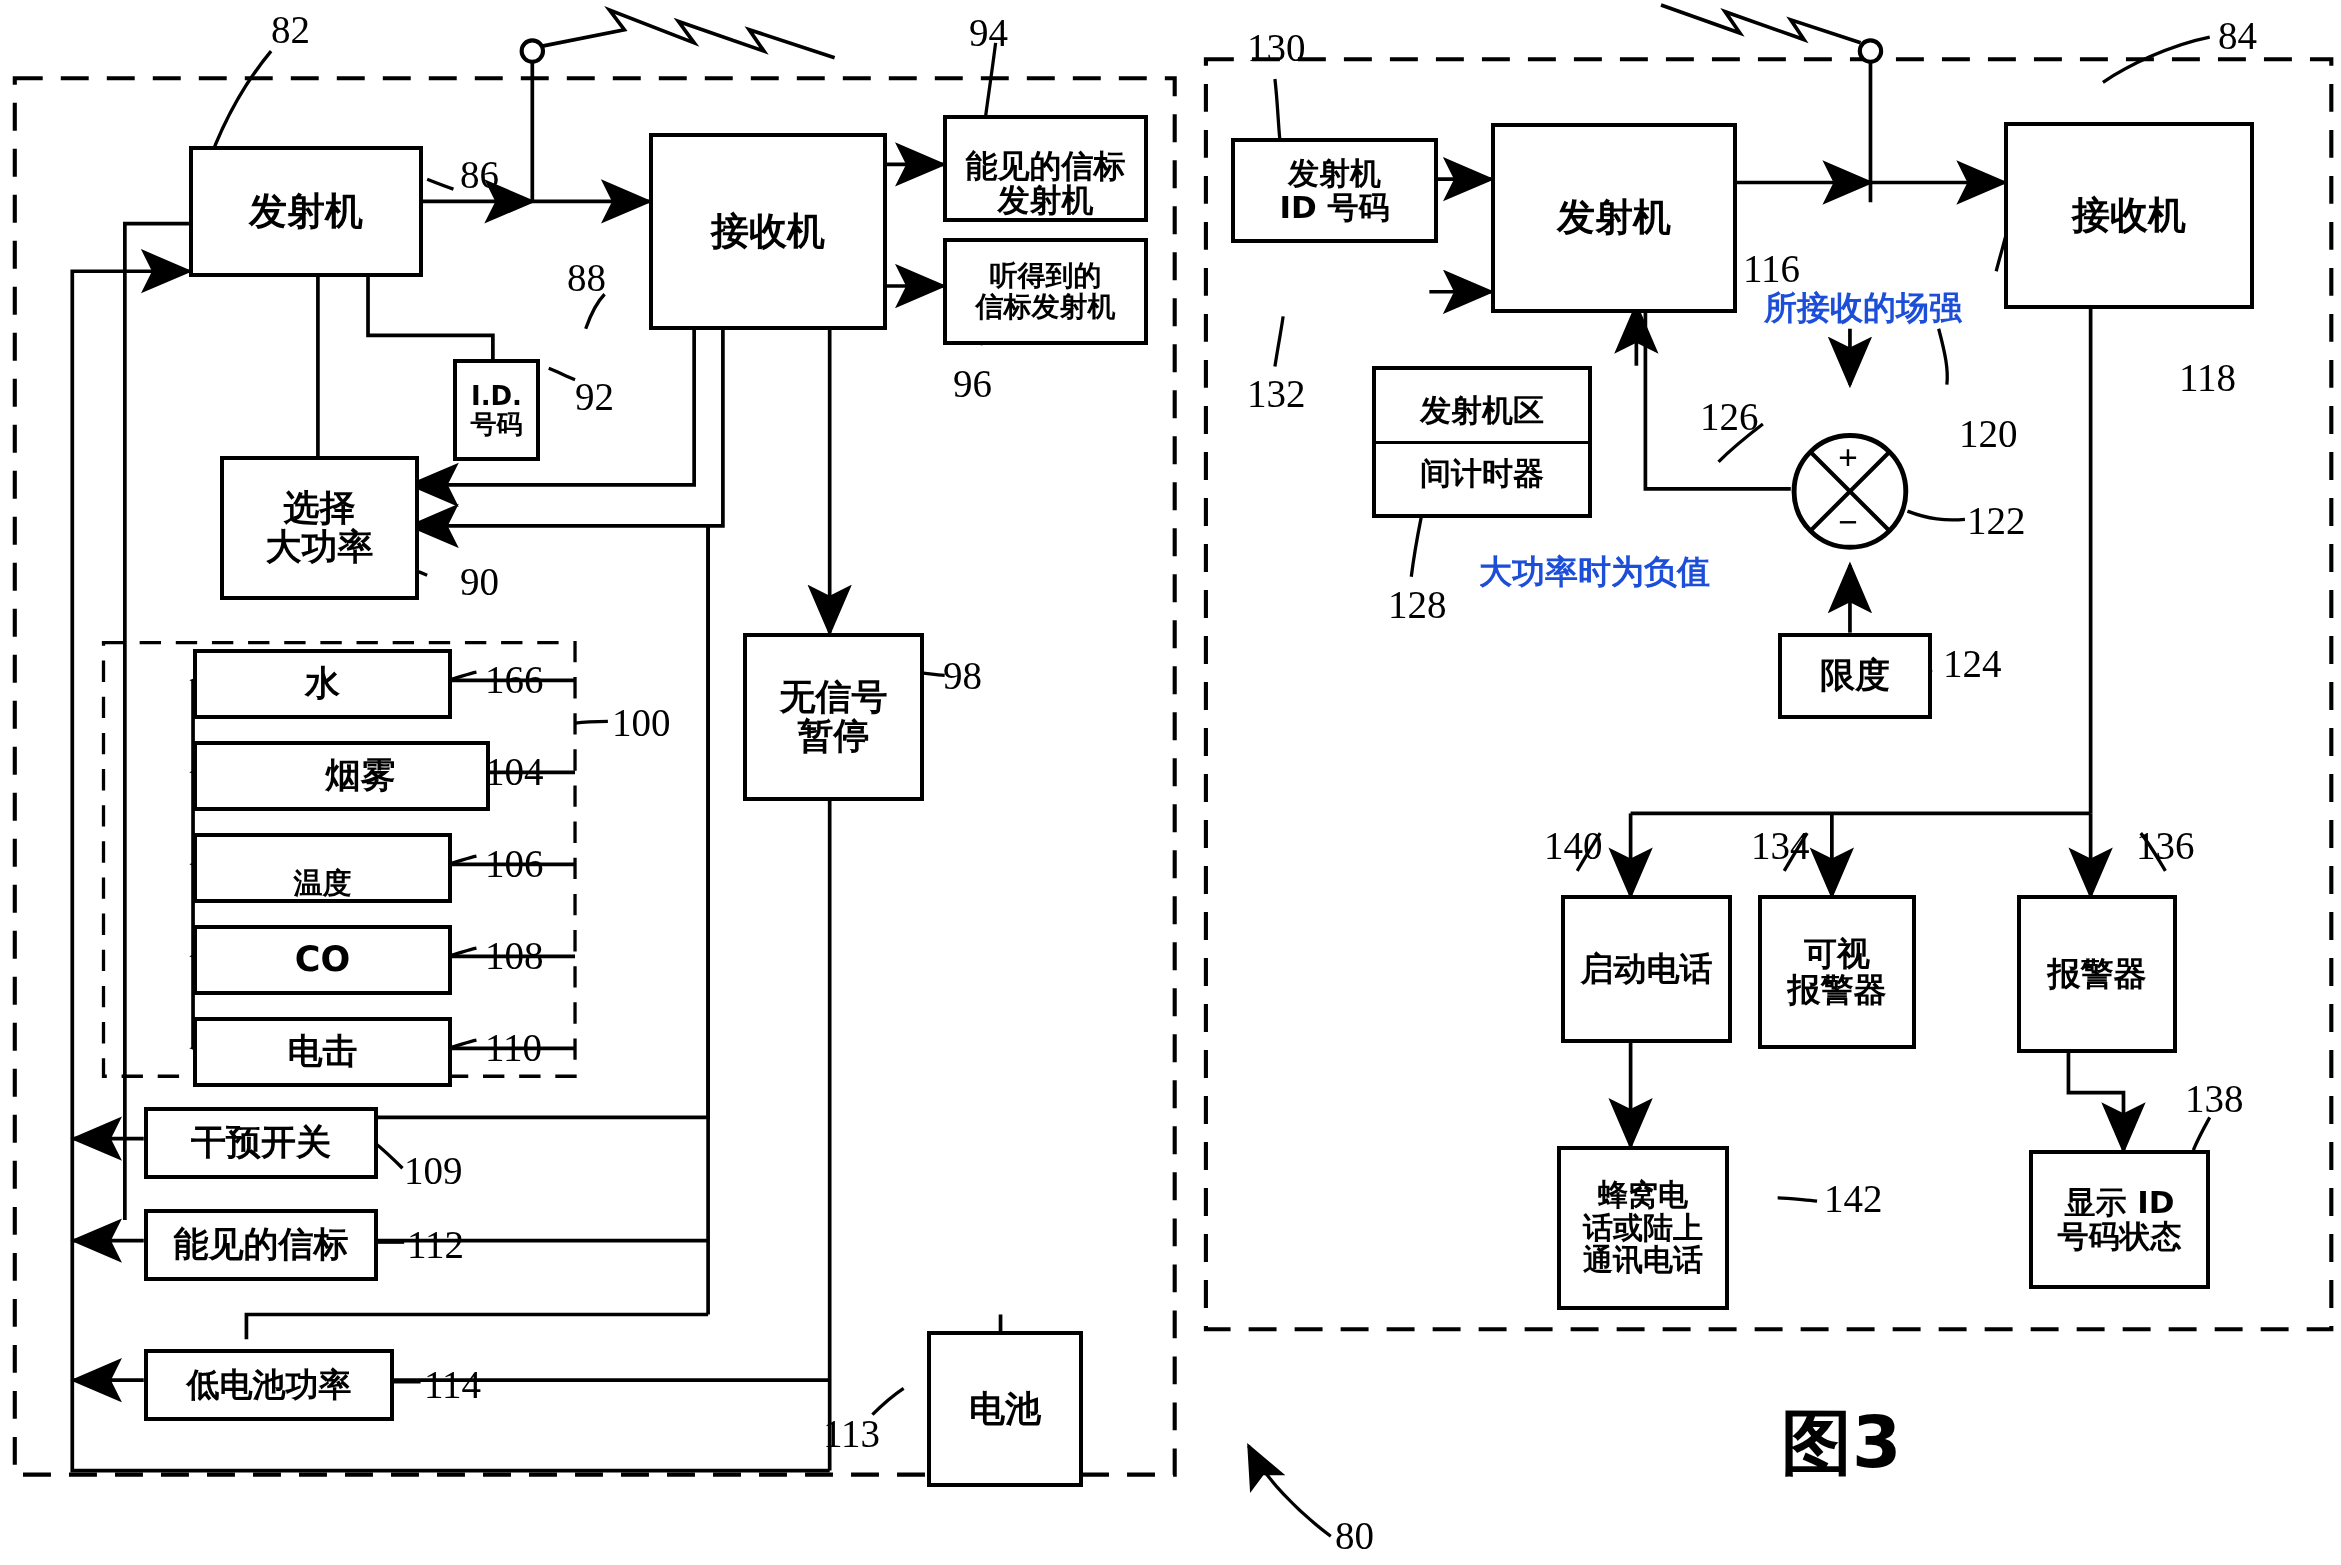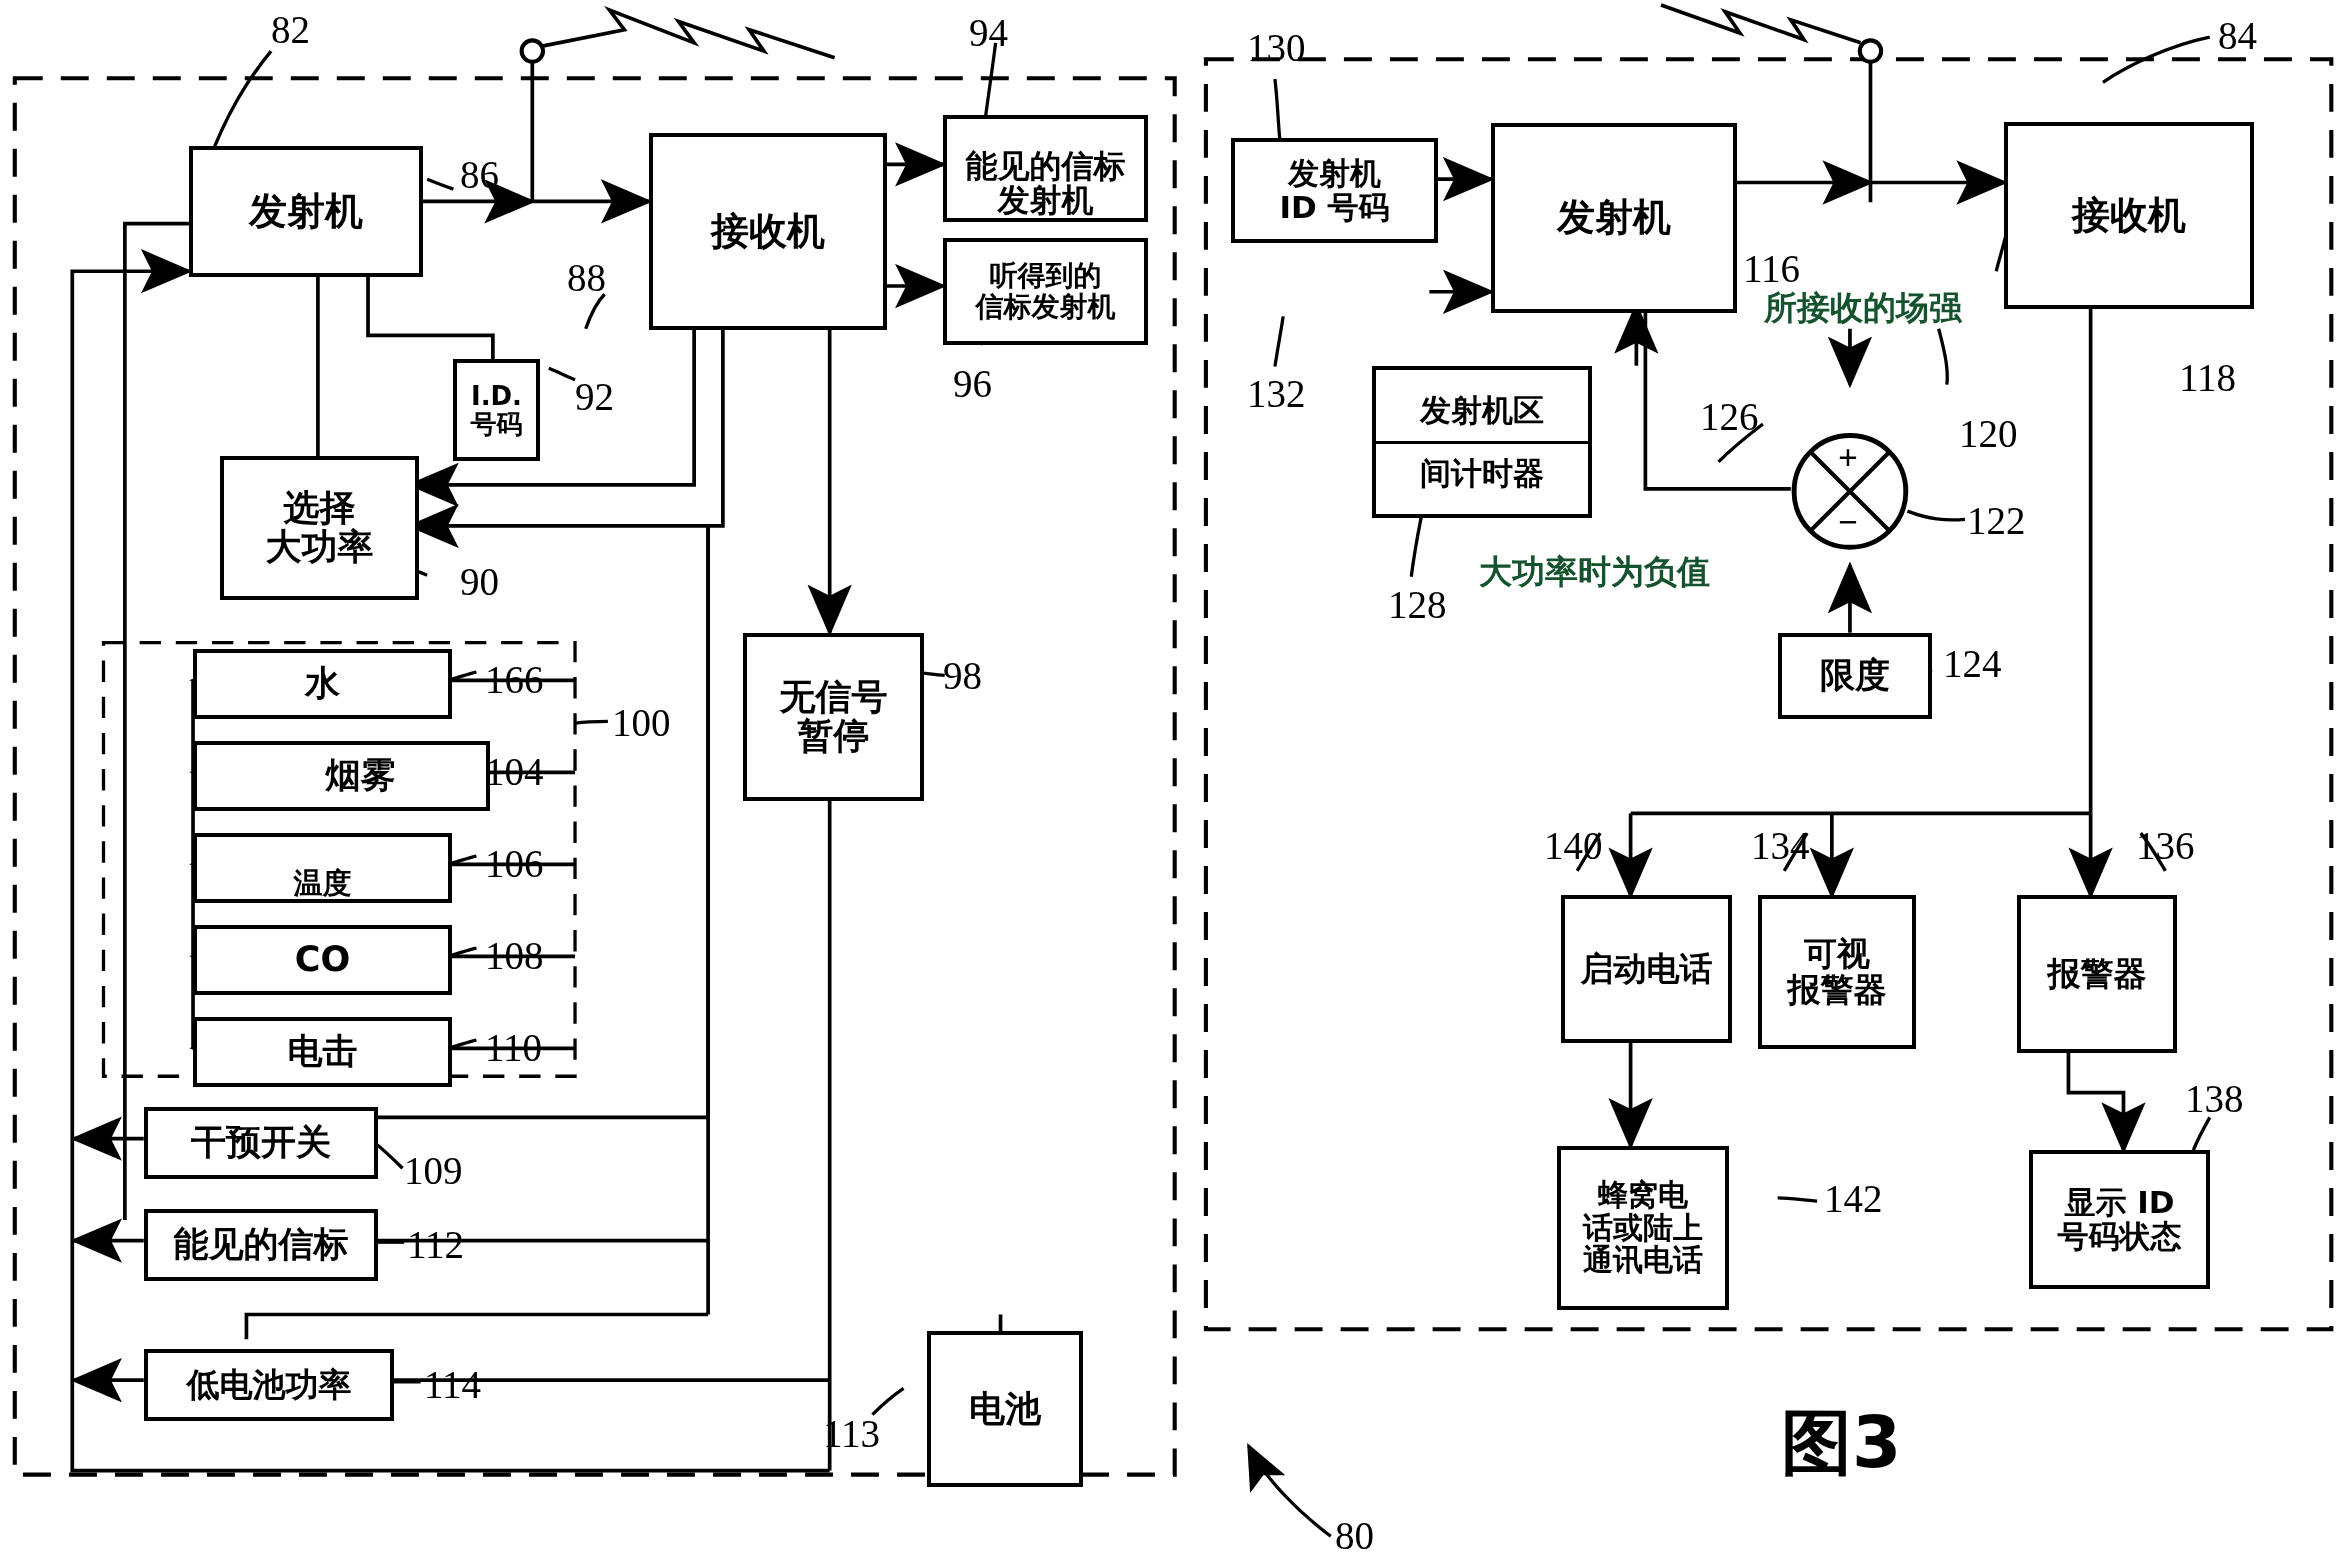--- a/index.html
+++ b/index.html
@@ -6,21 +6,21 @@
   body{font-family:"DejaVu Sans","Liberation Sans",sans-serif;}
   #stage{position:relative;width:2342px;height:1566px;background:#fff;overflow:hidden;}
   svg.layer{position:absolute;left:0;top:0;width:2342px;height:1566px;}
   .box{position:absolute;border:4.1px solid #000;background:#fff;
        display:flex;flex-direction:column;align-items:center;justify-content:center;
        text-align:center;line-height:1.08;color:#000;font-weight:700;
        font-family:"DejaVu Sans","Liberation Sans",sans-serif;}
   .box span{display:block;white-space:nowrap;}
   .ref{position:absolute;color:#000;font-weight:400;
        font-family:"Liberation Serif","DejaVu Serif",serif;}
-  .note{position:absolute;color:#14532d;font-weight:700;white-space:nowrap;
+  .note{position:absolute;color:#1d4ed8;font-weight:700;white-space:nowrap;
         font-family:"DejaVu Sans","Liberation Sans",sans-serif;}
   .figlabel{position:absolute;color:#000;font-weight:700;
        font-family:"DejaVu Sans","Liberation Sans",sans-serif;}
   .sign{position:absolute;color:#000;font-weight:700;
        font-family:"Liberation Serif","DejaVu Serif",serif;}
 </style>
 </head>
 <body>
 
 <div id="stage">

